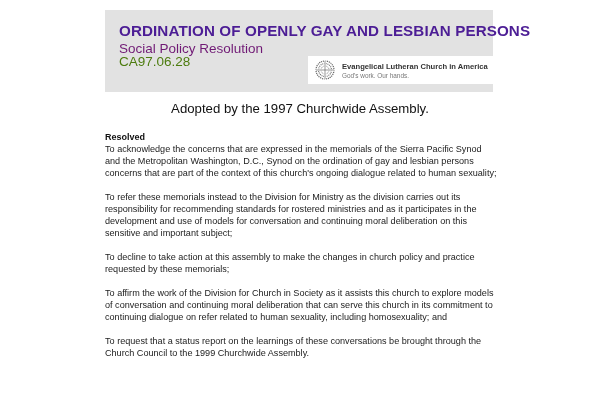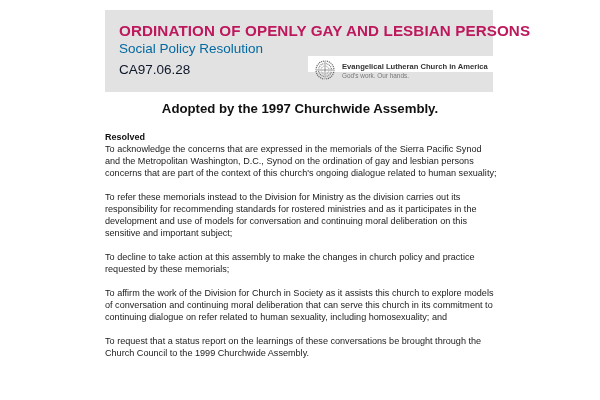--- a/index.html
+++ b/index.html
@@ -24,47 +24,47 @@
       background: #e2e2e2;
     }
     .doc-title {
       position: absolute;
       left: 14px;
       top: 12px;
       font-family: "Liberation Sans", sans-serif;
       font-weight: bold;
       font-size: 15.2px;
       letter-spacing: 0.1px;
-      color: #be185d;
+      color: #4c1d95;
       white-space: nowrap;
     }
     .doc-subtitle {
       position: absolute;
       left: 14px;
       top: 31px;
       font-family: "Liberation Sans", sans-serif;
       font-size: 13.5px;
-      color: #0369a1;
+      color: #701a75;
       white-space: nowrap;
     }
     .doc-code {
       position: absolute;
       left: 14px;
-      top: 52px;
+      top: 44px;
       font-family: "Liberation Sans", sans-serif;
       font-size: 13.5px;
-      color: #0f172a;
+      color: #4d7c0f;
       white-space: nowrap;
     }
     .logo-panel {
       position: absolute;
       left: 203px;
       top: 46px;
       width: 185px;
-      height: 16px;
+      height: 28px;
       background: #ffffff;
     }
     .logo-icon {
       position: absolute;
       left: 7px;
       top: 4px;
       width: 20px;
       height: 20px;
     }
     .logo-name {
@@ -86,21 +86,21 @@
       color: #777;
       white-space: nowrap;
     }
     .adopted {
       position: absolute;
       left: 0;
       width: 600px;
       top: 101px;
       text-align: center;
       font-family: "Liberation Sans", sans-serif;
-      font-weight: bold;
+      font-weight: normal;
       font-size: 13.2px;
       color: #111;
     }
     .body-text {
       position: absolute;
       left: 105px;
       top: 131px;
       width: 400px;
       font-family: Liberation Sans, sans-serif;
       font-size: 9.1px;

